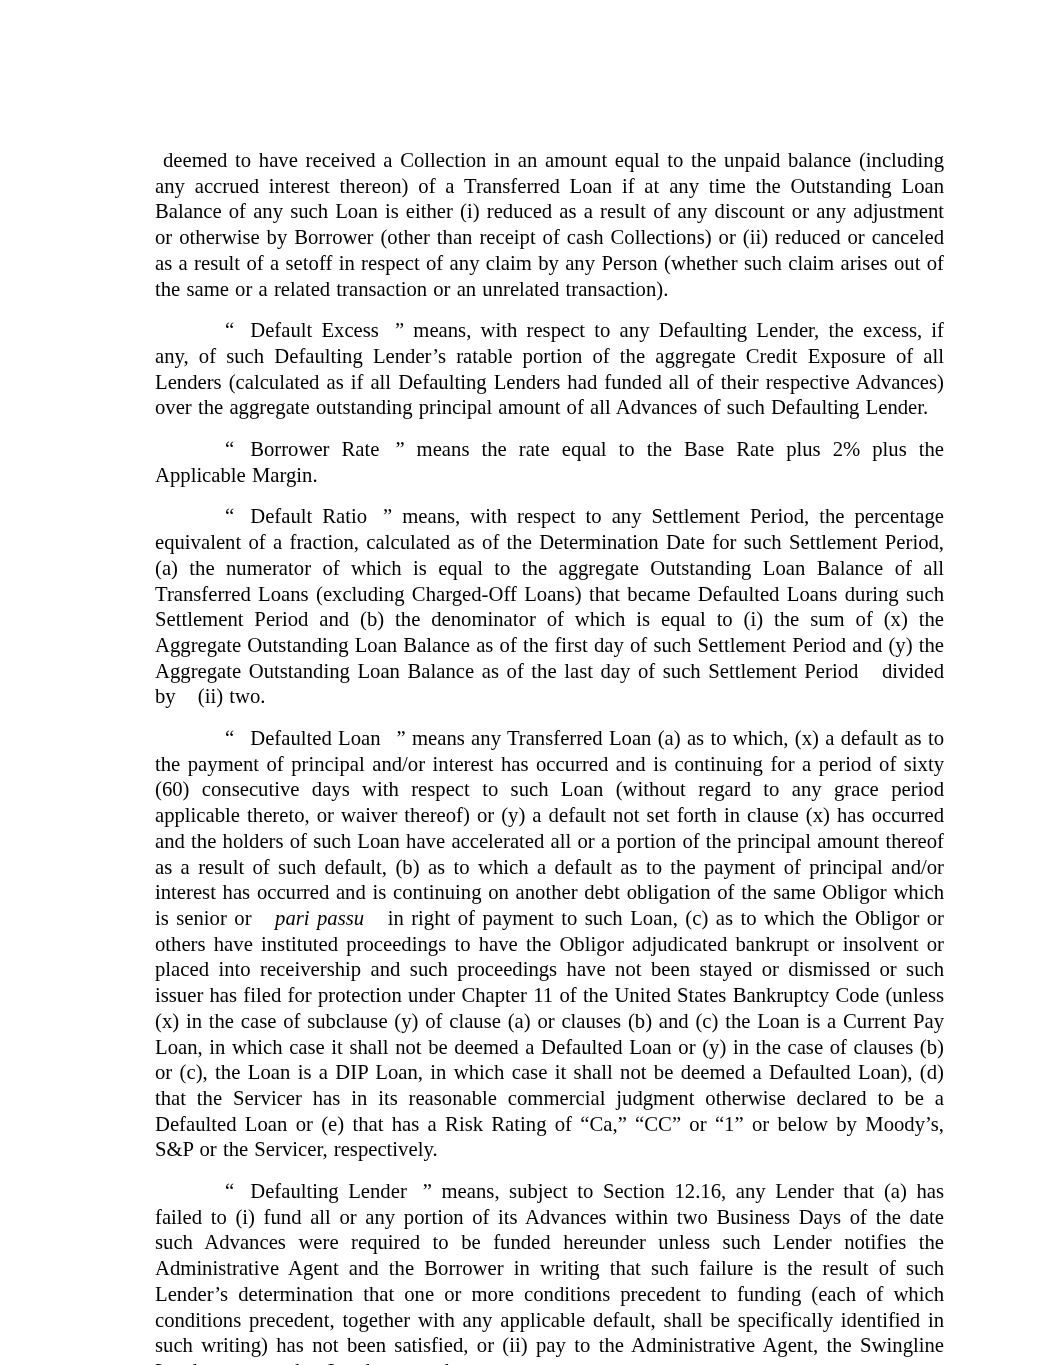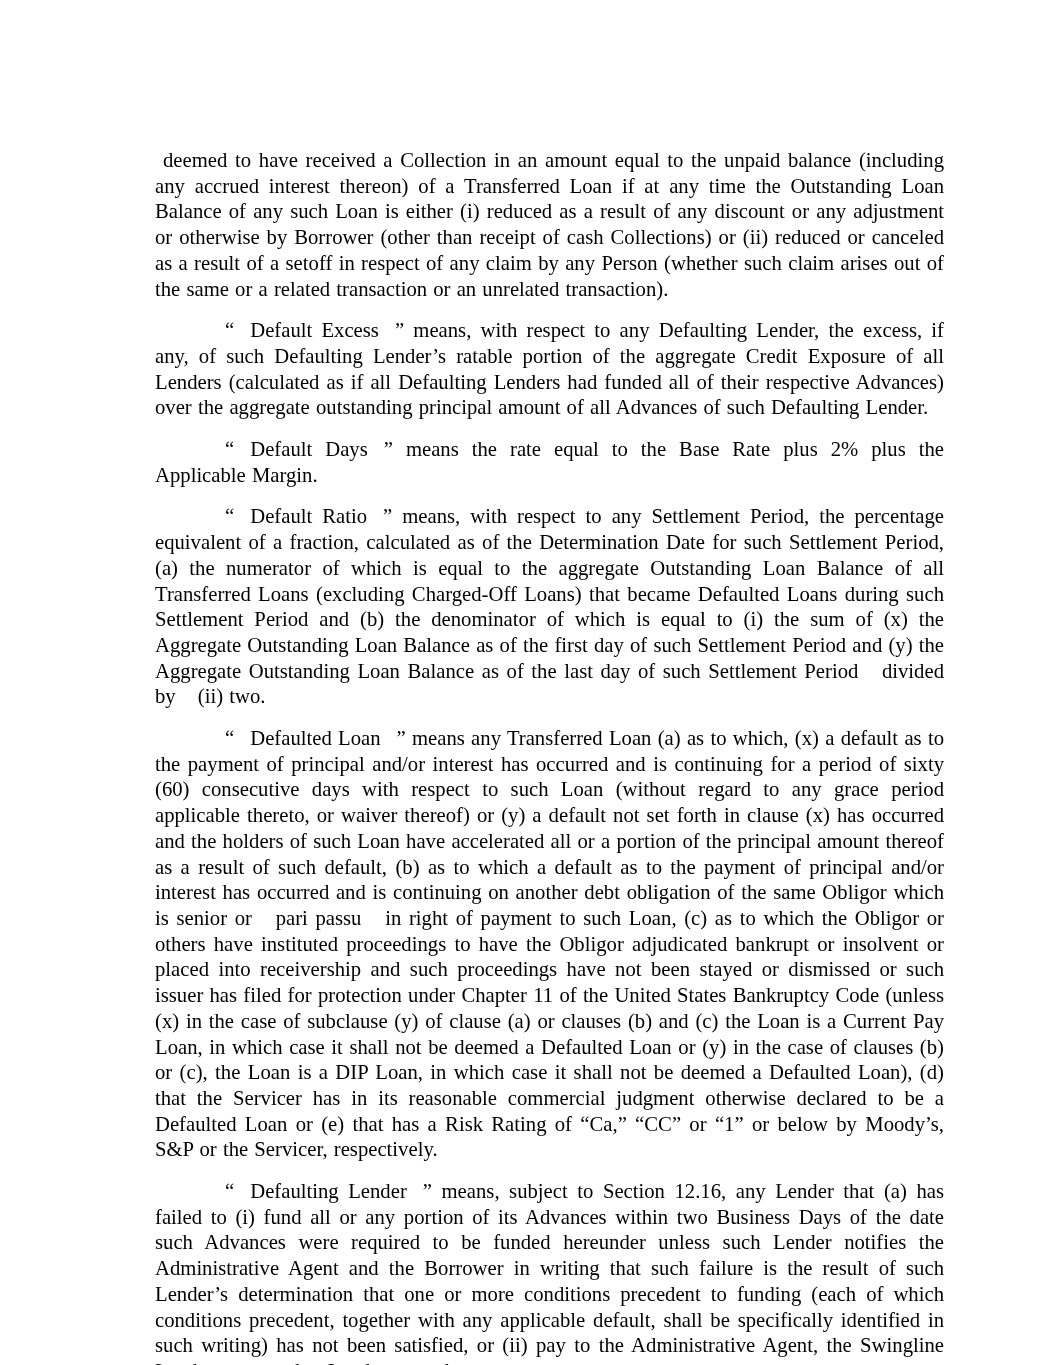--- a/index.html
+++ b/index.html
@@ -21,34 +21,34 @@
   p.para {
     font-size: 20.7px;
     line-height: 25.7px;
     text-align: justify;
     text-indent: 62px;
     margin: 0 0 16px 0;
     word-spacing: 1px;
   }
   p.para.no-indent { text-indent: 0; }
   .u { }
-  .i { }
+  .i { font-style: italic; }
   .page-number {
     text-align: center;
     font-size: 20.7px;
     line-height: 25.7px;
     margin-top: 2px;
   }
 </style>
 </head>
 <body>
 
 <div class="doc">
   <div id="doc-body">
       <p class="para no-indent"><span>deemed to have received a Collection in an amount equal to the unpaid balance (including any accrued interest thereon) of a Transferred Loan if at any time the Outstanding Loan Balance of any such Loan is either (i) reduced as a result of any discount or any adjustment or otherwise by Borrower (other than receipt of cash Collections) or (ii) reduced or canceled as a result of a setoff in respect of any claim by any Person (whether such claim arises out of the same or a related transaction or an unrelated transaction).</span></p>
       <p class="para"><span>“</span><span class="u">Default Excess</span><span>” means, with respect to any Defaulting Lender, the excess, if any, of such Defaulting Lender’s ratable portion of the aggregate Credit Exposure of all Lenders (calculated as if all Defaulting Lenders had funded all of their respective Advances) over the aggregate outstanding principal amount of all Advances of such Defaulting Lender.</span></p>
-      <p class="para"><span>“</span><span class="u">Default Days</span><span>” means the rate equal to the Base Rate plus 2% plus the Applicable Margin.</span></p>
+      <p class="para"><span>“</span><span class="u">Borrower Rate</span><span>” means the rate equal to the Base Rate plus 2% plus the Applicable Margin.</span></p>
       <p class="para"><span>“</span><span class="u">Default Ratio</span><span>” means, with respect to any Settlement Period, the percentage equivalent of a fraction, calculated as of the Determination Date for such Settlement Period, (a) the numerator of which is equal to the aggregate Outstanding Loan Balance of all Transferred Loans (excluding Charged-Off Loans) that became Defaulted Loans during such Settlement Period and (b) the denominator of which is equal to (i) the sum of (x) the Aggregate Outstanding Loan Balance as of the first day of such Settlement Period and (y) the Aggregate Outstanding Loan Balance as of the last day of such Settlement Period </span><span class="u">divided by</span><span> (ii) two.</span></p>
       <p class="para"><span>“</span><span class="u">Defaulted Loan</span><span>” means any Transferred Loan (a) as to which, (x) a default as to the payment of principal and/or interest has occurred and is continuing for a period of sixty (60) consecutive days with respect to such Loan (without regard to any grace period applicable thereto, or waiver thereof) or (y) a default not set forth in clause (x) has occurred and the holders of such Loan have accelerated all or a portion of the principal amount thereof as a result of such default, (b) as to which a default as to the payment of principal and/or interest has occurred and is continuing on another debt obligation of the same Obligor which is senior or </span><span class="i">pari passu</span><span> in right of payment to such Loan, (c) as to which the Obligor or others have instituted proceedings to have the Obligor adjudicated bankrupt or insolvent or placed into receivership and such proceedings have not been stayed or dismissed or such issuer has filed for protection under Chapter 11 of the United States Bankruptcy Code (unless (x) in the case of subclause (y) of clause (a) or clauses (b) and (c) the Loan is a Current Pay Loan, in which case it shall not be deemed a Defaulted Loan or (y) in the case of clauses (b) or (c), the Loan is a DIP Loan, in which case it shall not be deemed a Defaulted Loan), (d) that the Servicer has in its reasonable commercial judgment otherwise declared to be a Defaulted Loan or (e) that has a Risk Rating of “Ca,” “CC” or “1” or below by Moody’s, S&amp;P or the Servicer, respectively.</span></p>
       <p class="para"><span>“</span><span class="u">Defaulting Lender</span><span>” means, subject to Section 12.16, any Lender that (a) has failed to (i) fund all or any portion of its Advances within two Business Days of the date such Advances were required to be funded hereunder unless such Lender notifies the Administrative Agent and the Borrower in writing that such failure is the result of such Lender’s determination that one or more conditions precedent to funding (each of which conditions precedent, together with any applicable default, shall be specifically identified in such writing) has not been satisfied, or (ii) pay to the Administrative Agent, the Swingline Lender or any other Lender any other amount</span></p>
     </div>
   <div class="page-number">1</div>
 </div>
 
 </body></html>

